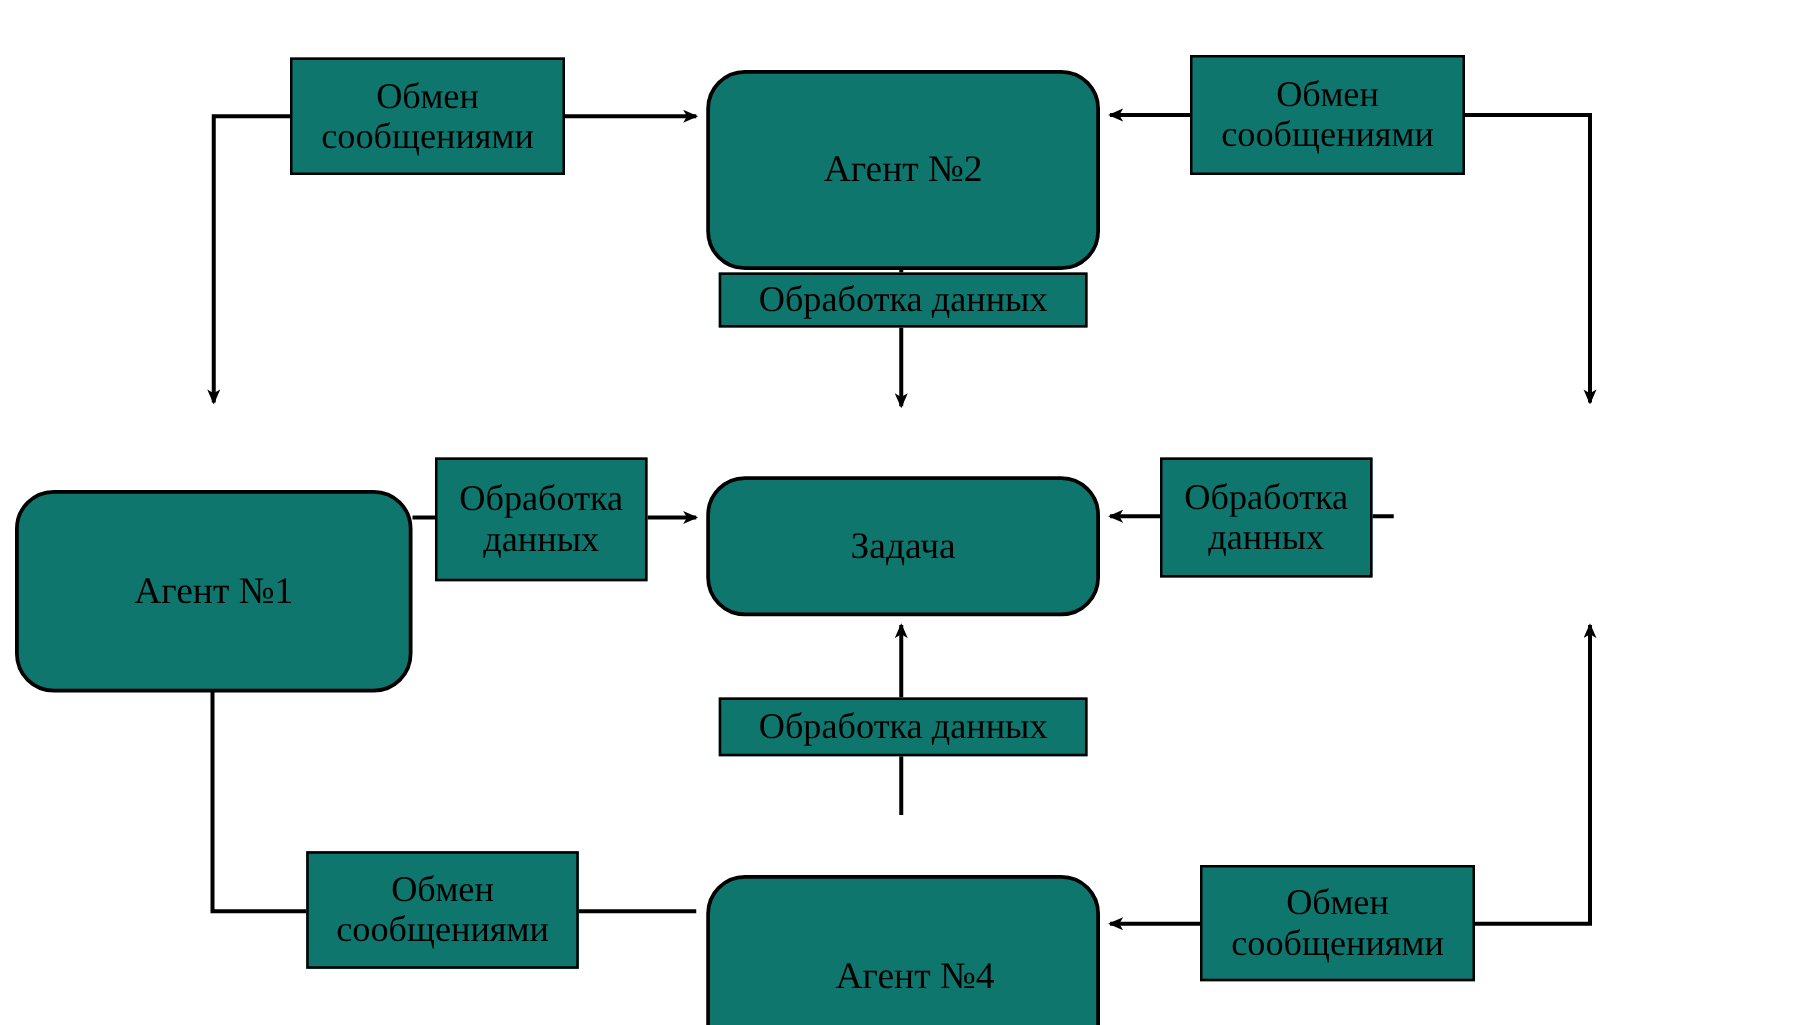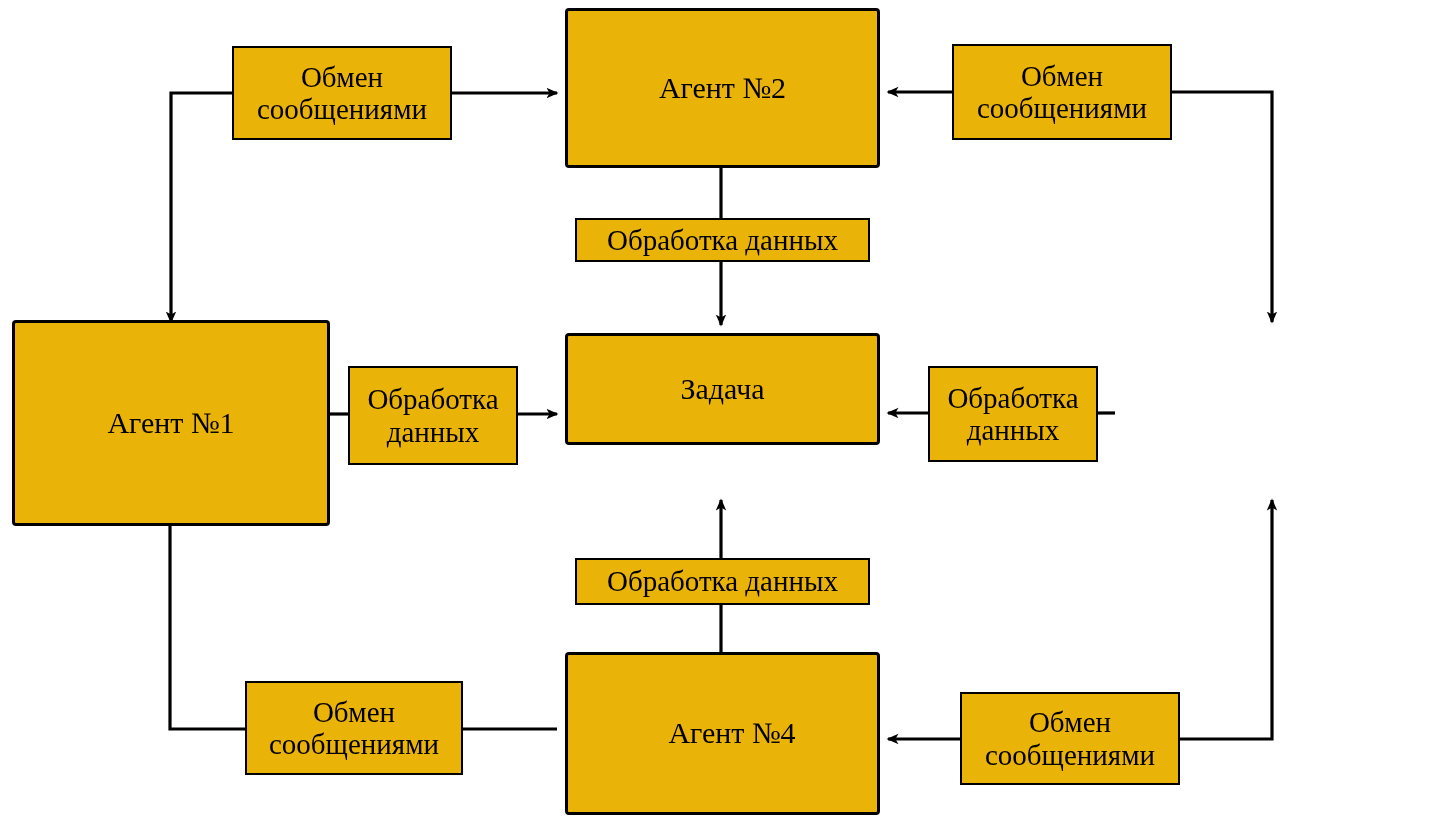--- a/index.html
+++ b/index.html
@@ -24,29 +24,30 @@
     height: 820px;
     pointer-events: none;
   }
   .node {
     position: absolute;
     box-sizing: border-box;
     display: flex;
     align-items: center;
     justify-content: center;
     text-align: center;
-    background: #eab308;
+    background: #0f766e;
     color: #000000;
     border: 3px solid #000000;
     z-index: 3;
   }
   .node.agent {
-    border-radius: 4px;
+    border-radius: 31px;
     font-size: 30px;
     line-height: 1.15;
+    margin-top: 48px;
   }
   .node.label-box {
     border-width: 2px;
     font-size: 29px;
     line-height: 1.12;
     padding: 1px 3px;
   }
   .node.label-box .txt {
     display: block;
     white-space: pre-line;
@@ -89,21 +90,21 @@
 
       <path d="M1180,739 L1272,739 L1272,500" marker-end="url(#ah)"></path>
       <path d="M960,739 L888,739" marker-end="url(#ah)"></path>
     </g>
   </svg>
 
   <div class="node agent" style="left:565px; top:8px; width:315px; height:160px;">
     <span>Агент №2</span>
   </div>
 
-  <div class="node agent" style="left:12px; top:320px; width:318px; height:206px;">
+  <div class="node agent" style="left:12px; top:344px; width:318px; height:162px;">
     <span>Агент №1</span>
   </div>
 
   <div class="node agent" style="left:565px; top:333px; width:315px; height:112px;">
     <span>Задача</span>
   </div>
 
 
   <div class="node agent" style="left:565px; top:652px; width:315px; height:163px;padding-left:19px;">
     <span>Агент №4</span>

